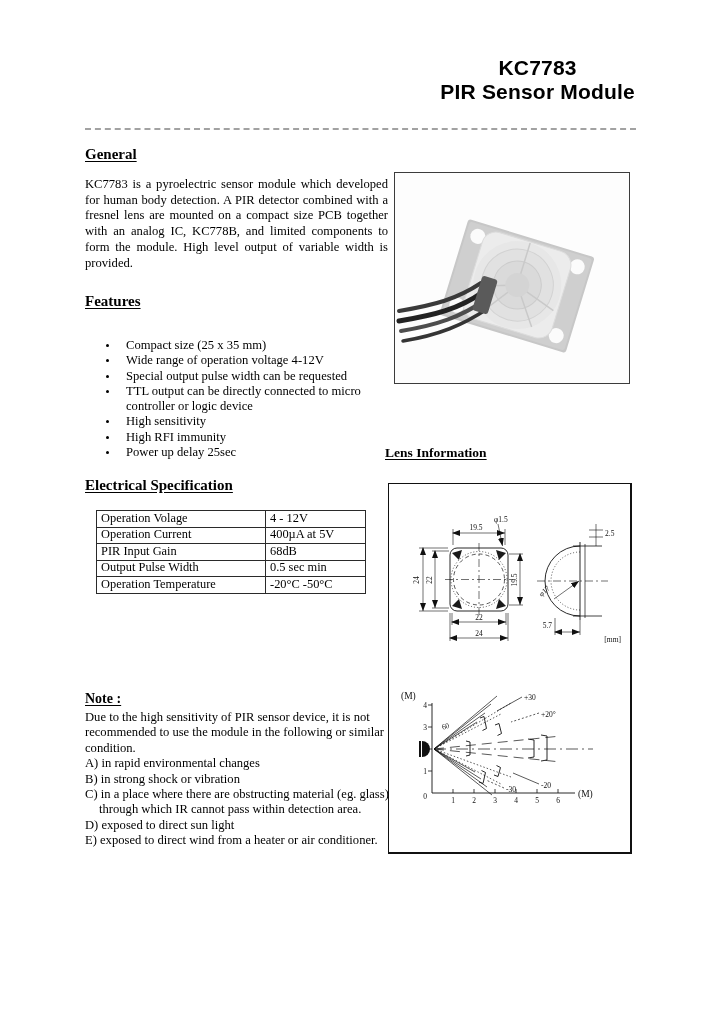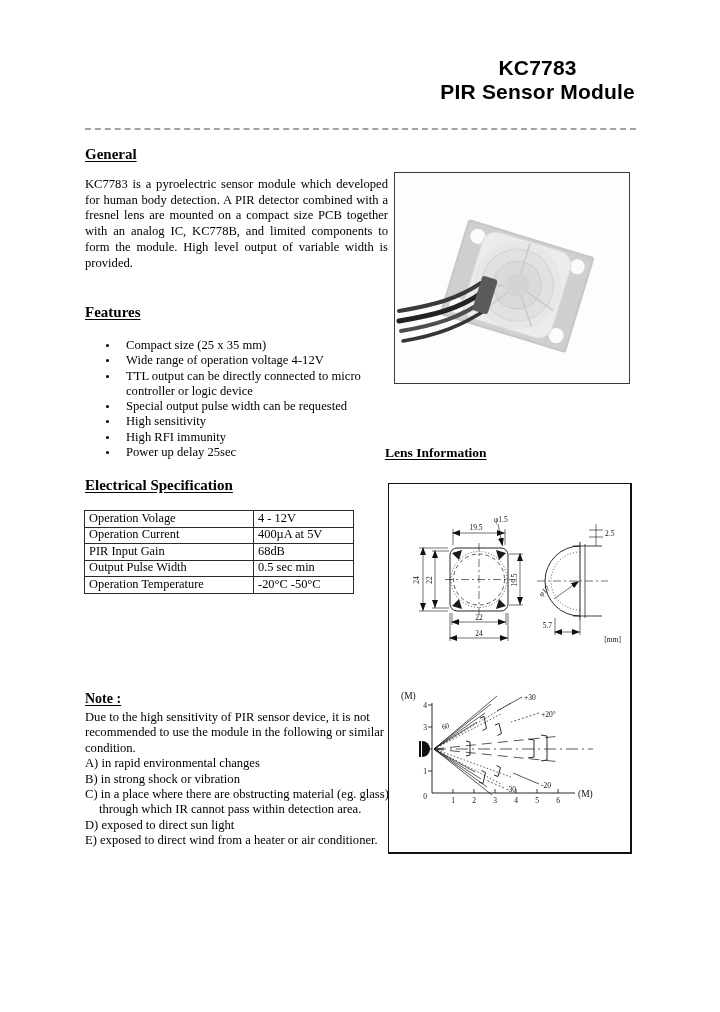--- a/index.html
+++ b/index.html
@@ -10,29 +10,29 @@
   #doc-title{position:absolute;top:56px;right:85px;text-align:center;
              font-family:"Liberation Sans",sans-serif;font-weight:bold;
              font-size:21px;line-height:24px;letter-spacing:0.2px;}
   #divider{position:absolute;left:85px;top:128px;width:551px;height:0;
            border-top:2px dashed #a2a2a2;}
   #general-heading{position:absolute;left:85px;top:146px;}
   #general-body{position:absolute;left:85px;top:177px;width:303px;
                 font-size:12.6px;line-height:15.7px;text-align:justify;}
   #photo-box{position:absolute;left:394px;top:172px;width:234px;height:210px;
              border:1px solid #3c3c3c;background:#fdfdfd;overflow:hidden;}
-  #features-heading{position:absolute;left:85px;top:304px;text-align:right;}
+  #features-heading{position:absolute;left:85px;top:293px;text-align:right;}
   #features-list{position:absolute;left:85px;top:326px;width:296px;margin:12px;padding:0;
                  list-style:none;font-size:12.6px;line-height:15.3px;}
   #features-list li{position:relative;padding-left:29px;}
   #features-list li::before{content:"";position:absolute;left:9px;top:6px;
                  width:3px;height:3px;background:#000;border-radius:50%;}
   #lens-heading{position:absolute;left:385px;top:445px;font-size:13.5px;}
   #elec-heading{position:absolute;left:85px;top:477px;}
-  #spec-table{position:absolute;left:84px;top:510px;border-collapse:collapse;
+  #spec-table{position:absolute;left:96px;top:510px;border-collapse:collapse;
               font-size:12.4px;}
   #spec-table td{border:1px solid #2a2a2a;padding:0 2px 1px 4px;height:14.5px;
               line-height:13px;white-space:nowrap;}
   #spec-table td.param{width:162px;}
   #spec-table td.val{width:93px;}
   #lens-box{position:absolute;left:388px;top:483px;width:241px;height:368px;
             border:1px solid #111;border-right-width:2px;border-bottom-width:2px;
             background:#fff;}
   #note-heading{position:absolute;left:85px;top:691px;font-size:14px;}
   #note-body{position:absolute;left:85px;top:710px;width:304px;
@@ -85,22 +85,22 @@
         <path d="M8,168 C44,162 68,152 92,136" stroke="#353535" stroke-width="3.5"></path>
         <rect x="82" y="104" width="16" height="36" rx="3" transform="rotate(17 90 122)" fill="#5a5a5a"></rect>
       </g>
     </svg>
   </div>
 
   <div id="features-heading" class="heading">Features</div>
   <ul id="features-list">
     <li>Compact size (25 x 35 mm)</li>
     <li>Wide range of operation voltage 4-12V</li>
+    <li>Special output pulse width can be requested</li>
     <li>TTL output can be directly connected to micro controller or logic device</li>
-    <li>Special output pulse width can be requested</li>
     <li>High sensitivity</li>
     <li>High RFI immunity</li>
     <li>Power up delay 25sec</li>
   </ul>
 
   <div id="lens-heading" class="heading">Lens Information</div>
 
   <div id="elec-heading" class="heading">Electrical Specification</div>
 
   <table id="spec-table">

